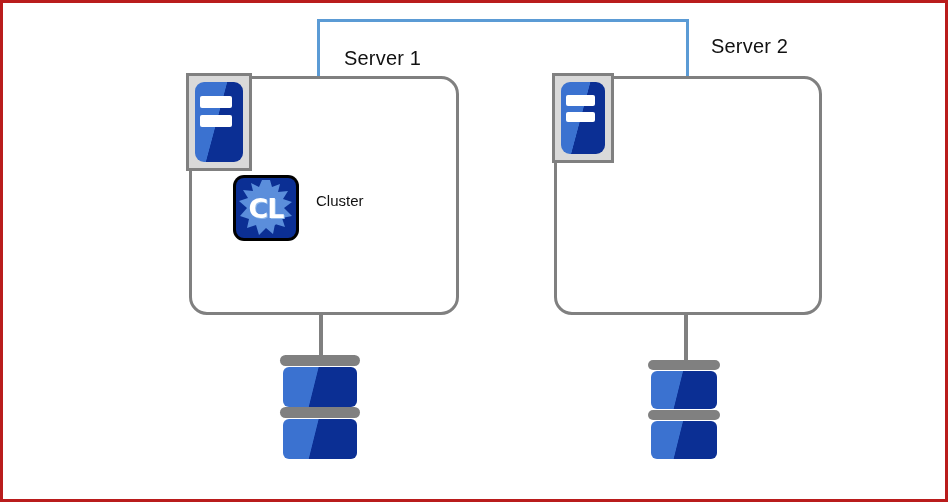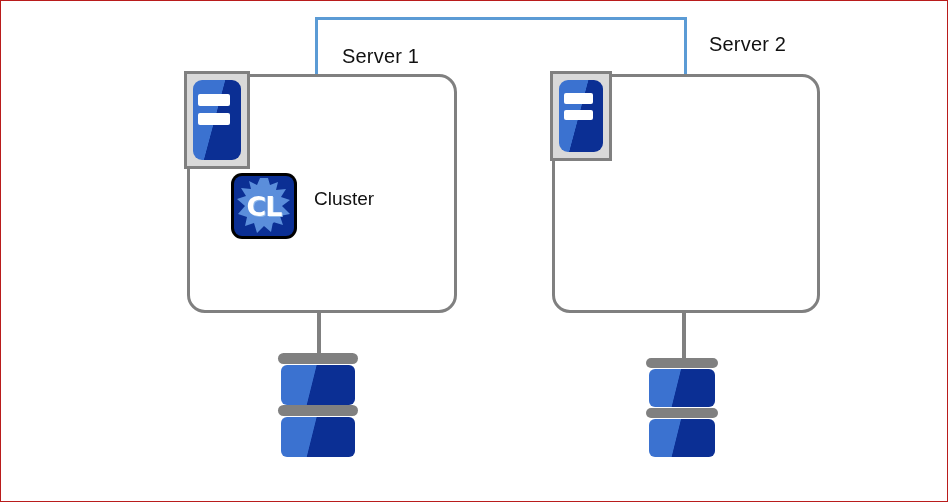--- a/index.html
+++ b/index.html
@@ -9,21 +9,21 @@
   }
   body {
     font-family: "Liberation Sans", sans-serif;
   }
   #canvas {
     position: relative;
     width: 948px;
     height: 502px;
     background: #ffffff;
     box-sizing: border-box;
-    border: 1px solid #b91c1c;
+    border: 3px solid #b91c1c;
     overflow: hidden;
   }
 
   
   .bracket-h {
     position: absolute;
     background: #5b9bd5;
   }
   .bracket-v {
     position: absolute;
@@ -103,21 +103,21 @@
     justify-content: center;
     font-family: "DejaVu Sans", sans-serif;
     font-weight: bold;
     font-size: 27px;
     color: #ffffff;
     letter-spacing: -1px;
     text-shadow: 1px 1px 0 #8fb8ea;
   }
   .cl-label {
     position: absolute;
-    font-size: 19px;
+    font-size: 15px;
     color: #111111;
     line-height: 25px;
     white-space: nowrap;
   }
 
   
   .drop-line {
     position: absolute;
     background: #808080;
     width: 4px;

